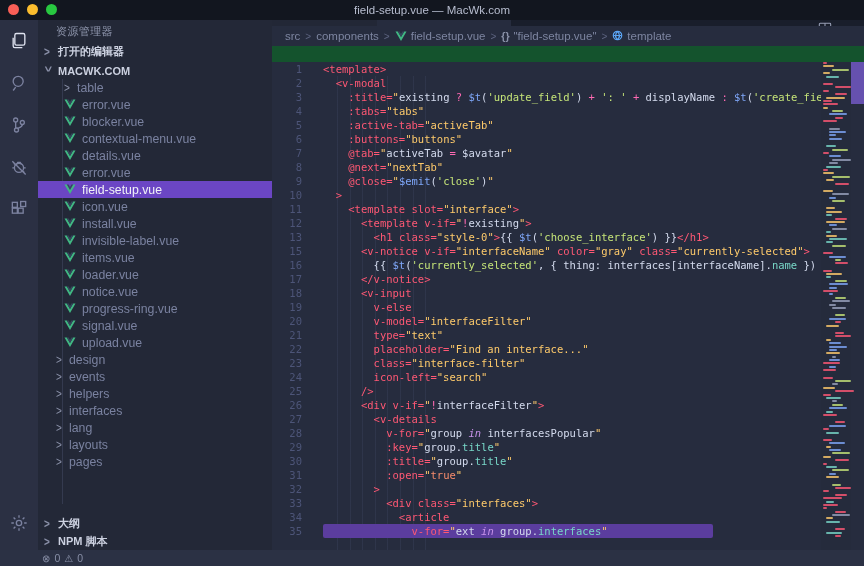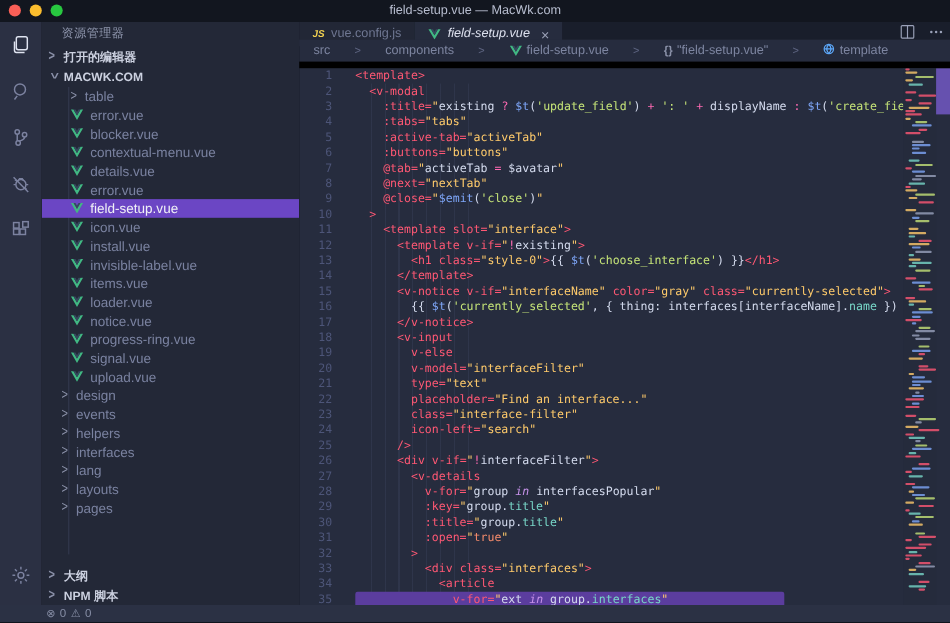--- a/index.html
+++ b/index.html
@@ -1,18 +1,18 @@
 <!DOCTYPE html>
 <html><head>
 <meta charset="utf-8">
 <style>
   * { margin:0; padding:0; box-sizing:border-box; }
   html,body { background:#10141f; }
   .app{ position:relative; width:864px; height:566px; overflow:hidden;
-        font-family:"Liberation Sans", sans-serif; background:#000000; }
+        font-family:"Liberation Sans", sans-serif; background:#14532d; }
 
   
   .titlebar{ position:absolute; left:0; top:0; width:864px; height:20px;
     background:#12161f; display:flex; align-items:center; }
   .traffic{ position:absolute; left:8px; top:4px; display:flex; gap:8px; }
   .tl{ width:11px; height:11px; border-radius:50%; }
   .win-title{ width:100%; text-align:center; font-size:11.5px; color:#b7bdcf; }
 
   
   .main{ position:absolute; left:0; top:20px; width:864px; height:530px; }
@@ -53,23 +53,23 @@
   .tab{ height:22px; display:flex; align-items:center; gap:6px; padding:0 12px;
     font-size:11.5px; background:#222736; color:#6f7792; }
   .tab.active{ background:#262c3e; color:#dde1ee; }
   .tab.active .tab-label{ font-style:italic; }
   .tab-close{ color:#9aa0b5; font-size:13px; margin-left:4px; }
   .jsicon{ color:#f0d050; font-size:9px; font-weight:bold; font-style:italic; }
   .tab-actions{ position:absolute; right:6px; top:0; height:22px; display:flex;
     align-items:center; gap:12px; color:#9aa1b8; }
   .tab-actions svg{ width:14px; height:14px; }
 
-  .breadcrumb{ position:absolute; left:0; top:16px; width:592px; height:20px;
+  .breadcrumb{ position:absolute; left:0; top:6px; width:592px; height:20px;
     background:#262c3e; display:flex; align-items:center; padding-left:13px;
-    font-size:11.5px; color:#7d85a0; gap:22px; white-space:nowrap; }
+    font-size:11.5px; color:#7d85a0; gap:5px; white-space:nowrap; }
   .bc-sep{ color:#5d6480; font-size:10px; }
   .bc-item{ display:flex; align-items:center; gap:4px; }
   .braces-ic{ color:#8b92a9; font-size:10.5px; font-weight:bold; }
   .symicon svg{ width:11px; height:11px; }
 
   .code-area{ position:absolute; left:0; top:42px; width:592px; height:488px;
     background:#262c3e; overflow:hidden; }
   .guides{ position:absolute; left:65px; top:14px; width:99px; height:474px;
     background:repeating-linear-gradient(90deg,#323950 0 1px,transparent 1px 12.6px);
     opacity:.7; }
@@ -425,21 +425,20 @@
             <div class="code-line"><span class="gutter">4</span><span class="code-text"><span class="t-w">    </span><span class="t-r">:tabs=</span><span class="t-y">"tabs"</span></span></div>
             <div class="code-line"><span class="gutter">5</span><span class="code-text"><span class="t-w">    </span><span class="t-r">:active-tab=</span><span class="t-y">"activeTab"</span></span></div>
             <div class="code-line"><span class="gutter">6</span><span class="code-text"><span class="t-w">    </span><span class="t-r">:buttons=</span><span class="t-y">"buttons"</span></span></div>
             <div class="code-line"><span class="gutter">7</span><span class="code-text"><span class="t-w">    </span><span class="t-r">@tab=</span><span class="t-y">"</span><span class="t-w">activeTab </span><span class="t-m">= </span><span class="t-w">$avatar</span><span class="t-y">"</span></span></div>
             <div class="code-line"><span class="gutter">8</span><span class="code-text"><span class="t-w">    </span><span class="t-r">@next=</span><span class="t-y">"nextTab"</span></span></div>
             <div class="code-line"><span class="gutter">9</span><span class="code-text"><span class="t-w">    </span><span class="t-r">@close=</span><span class="t-y">"</span><span class="t-b">$emit</span><span class="t-w">(</span><span class="t-g">'close'</span><span class="t-w">)</span><span class="t-y">"</span></span></div>
             <div class="code-line"><span class="gutter">10</span><span class="code-text"><span class="t-w">  </span><span class="t-r">&gt;</span></span></div>
             <div class="code-line"><span class="gutter">11</span><span class="code-text"><span class="t-w">    </span><span class="t-r">&lt;template</span><span class="t-w"> </span><span class="t-r">slot=</span><span class="t-y">"interface"</span><span class="t-r">&gt;</span></span></div>
             <div class="code-line"><span class="gutter">12</span><span class="code-text"><span class="t-w">      </span><span class="t-r">&lt;template</span><span class="t-w"> </span><span class="t-r">v-if=</span><span class="t-y">"</span><span class="t-m">!</span><span class="t-w">existing</span><span class="t-y">"</span><span class="t-r">&gt;</span></span></div>
             <div class="code-line"><span class="gutter">13</span><span class="code-text"><span class="t-w">        </span><span class="t-r">&lt;h1</span><span class="t-w"> </span><span class="t-r">class=</span><span class="t-y">"style-0"</span><span class="t-r">&gt;</span><span class="t-w">{{ </span><span class="t-b">$t</span><span class="t-w">(</span><span class="t-g">'choose_interface'</span><span class="t-w">) }}</span><span class="t-r">&lt;/h1&gt;</span></span></div>
-            <div class="code-line"><span class="gutter">14</span><span class="code-text"><span class="t-w">      </span><span class="t-r">&lt;/template&gt;</span></span></div>
             <div class="code-line"><span class="gutter">15</span><span class="code-text"><span class="t-w">      </span><span class="t-r">&lt;v-notice</span><span class="t-w"> </span><span class="t-r">v-if=</span><span class="t-y">"interfaceName"</span><span class="t-w"> </span><span class="t-r">color=</span><span class="t-y">"gray"</span><span class="t-w"> </span><span class="t-r">class=</span><span class="t-y">"currently-selected"</span><span class="t-r">&gt;</span></span></div>
             <div class="code-line"><span class="gutter">16</span><span class="code-text"><span class="t-w">        {{ </span><span class="t-b">$t</span><span class="t-w">(</span><span class="t-g">'currently_selected'</span><span class="t-w">, { thing: interfaces[interfaceName].</span><span class="t-c">name</span><span class="t-w"> }) }}</span></span></div>
             <div class="code-line"><span class="gutter">17</span><span class="code-text"><span class="t-w">      </span><span class="t-r">&lt;/v-notice&gt;</span></span></div>
             <div class="code-line"><span class="gutter">18</span><span class="code-text"><span class="t-w">      </span><span class="t-r">&lt;v-input</span></span></div>
             <div class="code-line"><span class="gutter">19</span><span class="code-text"><span class="t-w">        </span><span class="t-r">v-else</span></span></div>
             <div class="code-line"><span class="gutter">20</span><span class="code-text"><span class="t-w">        </span><span class="t-r">v-model=</span><span class="t-y">"interfaceFilter"</span></span></div>
             <div class="code-line"><span class="gutter">21</span><span class="code-text"><span class="t-w">        </span><span class="t-r">type=</span><span class="t-y">"text"</span></span></div>
             <div class="code-line"><span class="gutter">22</span><span class="code-text"><span class="t-w">        </span><span class="t-r">placeholder=</span><span class="t-y">"Find an interface..."</span></span></div>
             <div class="code-line"><span class="gutter">23</span><span class="code-text"><span class="t-w">        </span><span class="t-r">class=</span><span class="t-y">"interface-filter"</span></span></div>
             <div class="code-line"><span class="gutter">24</span><span class="code-text"><span class="t-w">        </span><span class="t-r">icon-left=</span><span class="t-y">"search"</span></span></div>

